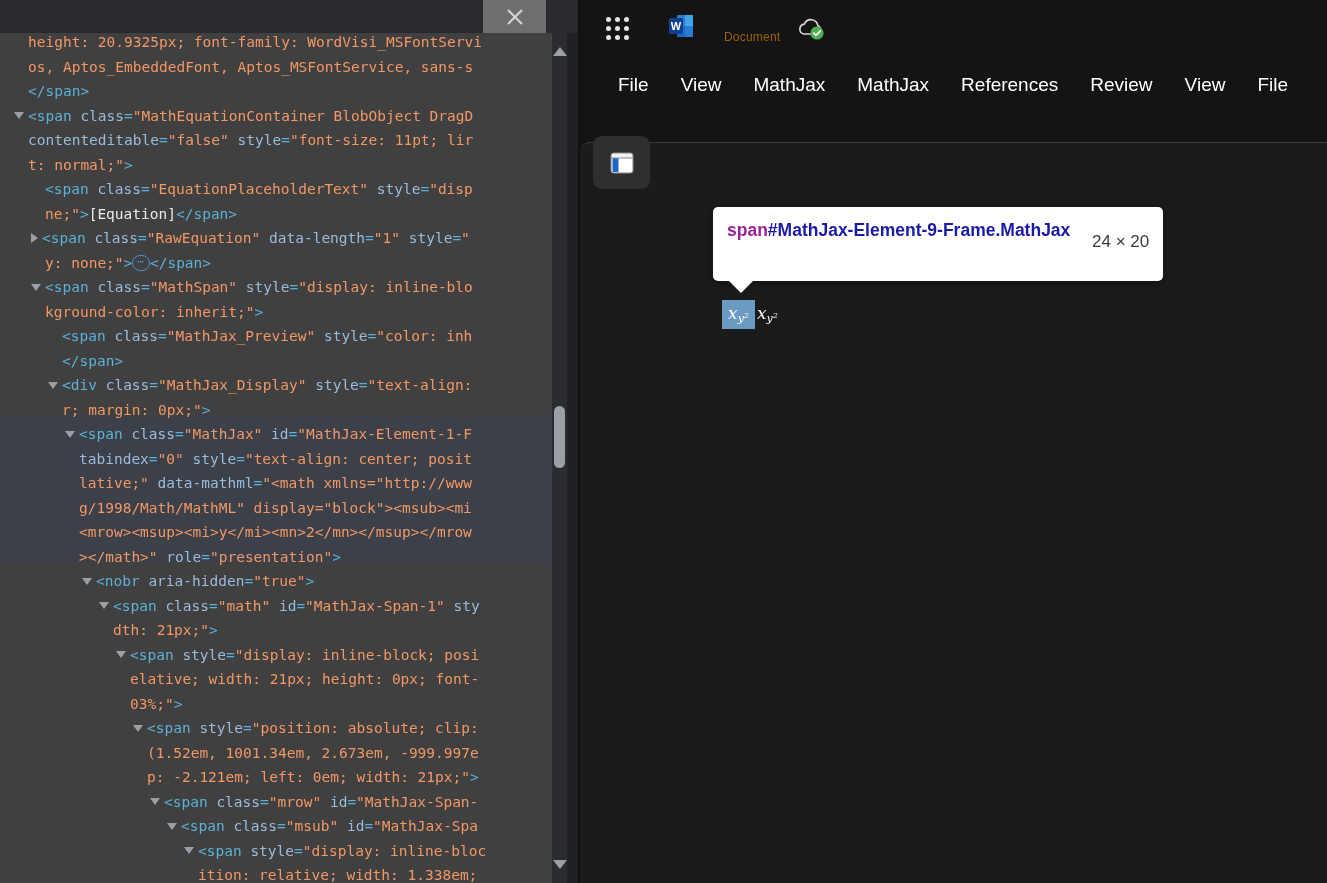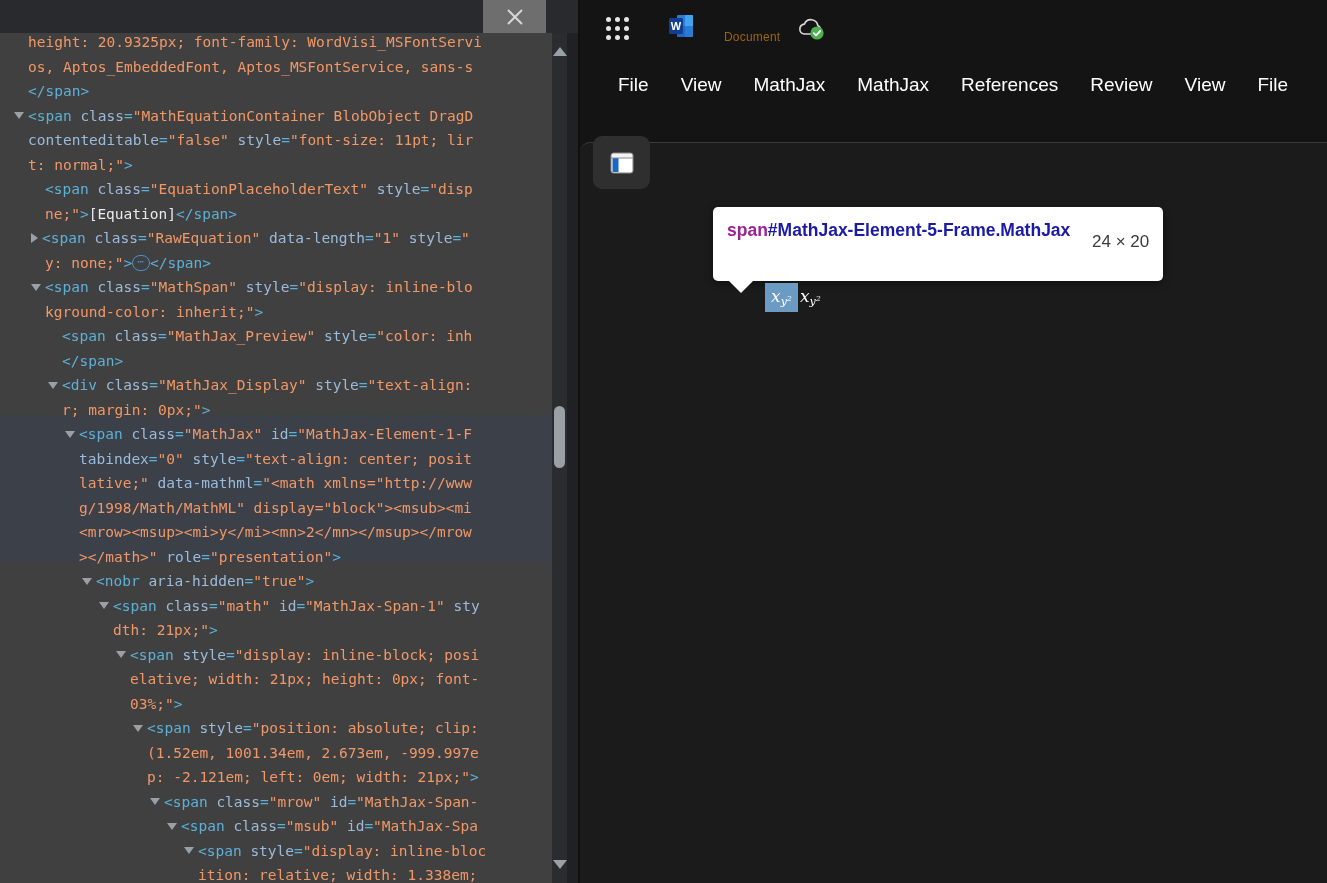--- a/index.html
+++ b/index.html
@@ -248,26 +248,25 @@
     position: absolute;
     left: 15px; bottom: -12px;
     width: 0; height: 0;
     border-left: 13px solid transparent;
     border-right: 13px solid transparent;
     border-top: 13px solid #ffffff;
   }
 
   
   #math-row {
-    position: absolute; left: 722px; top: 283px;
+    position: absolute; left: 722px; top: 300px;
     display: flex; align-items: center;
     font-family: "DejaVu Serif", serif;
     font-style: italic;
     color: #ffffff;
-    margin-left: 43px;
   }
   .mathbox {
     display: inline-flex; align-items: center; justify-content: center;
     width: 33px; height: 29px;
     background: #6b9bc3;
     cursor: pointer;
   }
   .mexp { font-size: 17px; line-height: 1; white-space: nowrap; }
   .mexp sub { font-size: 11px; vertical-align: -3px; }
   .mexp sub sup { font-size: 8px; vertical-align: 4px; }
@@ -365,21 +364,21 @@
         <rect x="3" y="7" width="20" height="14" fill="#ffffff"></rect>
         <rect x="3.5" y="7" width="6" height="14" fill="#1b68c4"></rect>
         <line x1="2" y1="7" x2="24" y2="7" stroke="#8a8a8a" stroke-width="1"></line>
       </svg>
     </div>
 
   </div>
 
   <div id="inspect-tip">
     <div id="tip-selector">
-      <span class="sel-tag2">span</span><span class="sel-id">#MathJax-Element-5-Frame.MathJax</span>
+      <span class="sel-tag2">span</span><span class="sel-id">#MathJax-Element-9-Frame.MathJax</span>
     </div>
     <div id="tip-dims">24 × 20</div>
     <div id="tip-arrow"></div>
   </div>
 
   <div id="math-row">
     <span class="mathbox">
       <span class="mexp"><span>x</span><sub><span>y</span><sup>2</sup></sub></span>
     </span>
     <span id="math-plain" class="mexp"><span>x</span><sub><span>y</span><sup>2</sup></sub></span>

